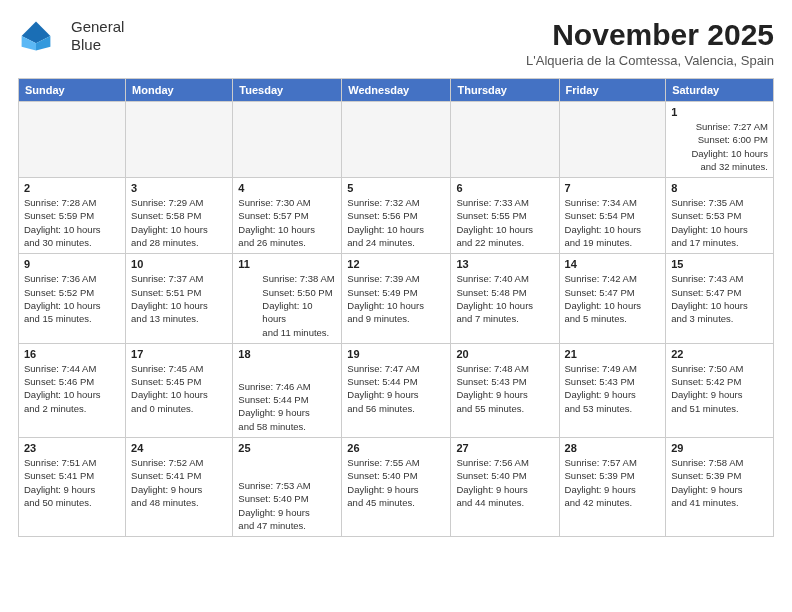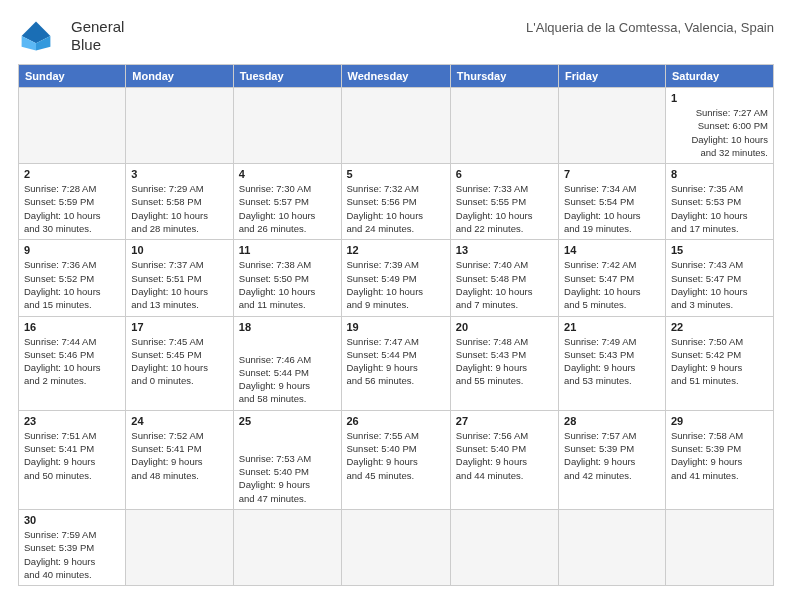--- a/index.html
+++ b/index.html
@@ -102,20 +102,21 @@
         <polygon points="20,4 36,20 20,28 4,20" fill="#1a6eb5"></polygon>
         <polygon points="20,28 36,20 36,32 20,36" fill="#3399dd"></polygon>
         <polygon points="20,28 4,20 4,32 20,36" fill="#5bb8f5"></polygon>
       </svg>
       <div class="logo-text">
         <span>General</span>
         <span>Blue</span>
       </div>
     </div>
     <div class="title-block">
+      <div class="month-title">November 2025</div>
       <div class="location">L'Alqueria de la Comtessa, Valencia, Spain</div>
     </div>
   </div>
 
   <table class="calendar">
     <thead>
       <tr>
       <th>Sunday</th>
           <th>Monday</th>
           <th>Tuesday</th>
@@ -202,21 +203,21 @@
           </td>
           <td>
             <span class="day-number">10</span>
             <div class="day-info" style="white-space: pre-line;">Sunrise: 7:37 AM
 Sunset: 5:51 PM
 Daylight: 10 hours
 and 13 minutes.</div>
           </td>
           <td>
             <span class="day-number">11</span>
-            <div class="day-info" style="white-space: pre-line;">Sunrise: 7:38 AM
+            <div class="day-info" style="white-space: pre-line; margin-left: 24px;">Sunrise: 7:38 AM
 Sunset: 5:50 PM
 Daylight: 10 hours
 and 11 minutes.</div>
           </td>
           <td>
             <span class="day-number">12</span>
             <div class="day-info" style="white-space: pre-line;">Sunrise: 7:39 AM
 Sunset: 5:49 PM
 Daylight: 10 hours
 and 9 minutes.</div>
@@ -337,31 +338,16 @@
 Daylight: 9 hours
 and 42 minutes.</div>
           </td>
           <td>
             <span class="day-number">29</span>
             <div class="day-info" style="white-space: pre-line;">Sunrise: 7:58 AM
 Sunset: 5:39 PM
 Daylight: 9 hours
 and 41 minutes.</div>
           </td>
-        </tr>
-        <tr>
-          <td>
-            <span class="day-number">30</span>
-            <div class="day-info" style="white-space: pre-line;">Sunrise: 7:59 AM
-Sunset: 5:39 PM
-Daylight: 9 hours
-and 40 minutes.</div>
-          </td>
-          <td class="empty"></td>
-          <td class="empty"></td>
-          <td class="empty"></td>
-          <td class="empty"></td>
-          <td class="empty"></td>
-          <td class="empty"></td>
         </tr>
       </tbody>
   </table>
 </div>
 
 </body></html>

